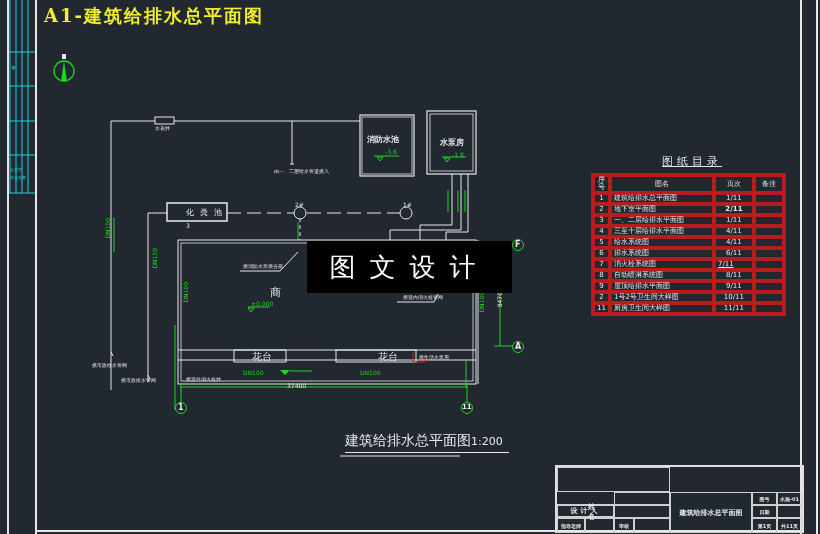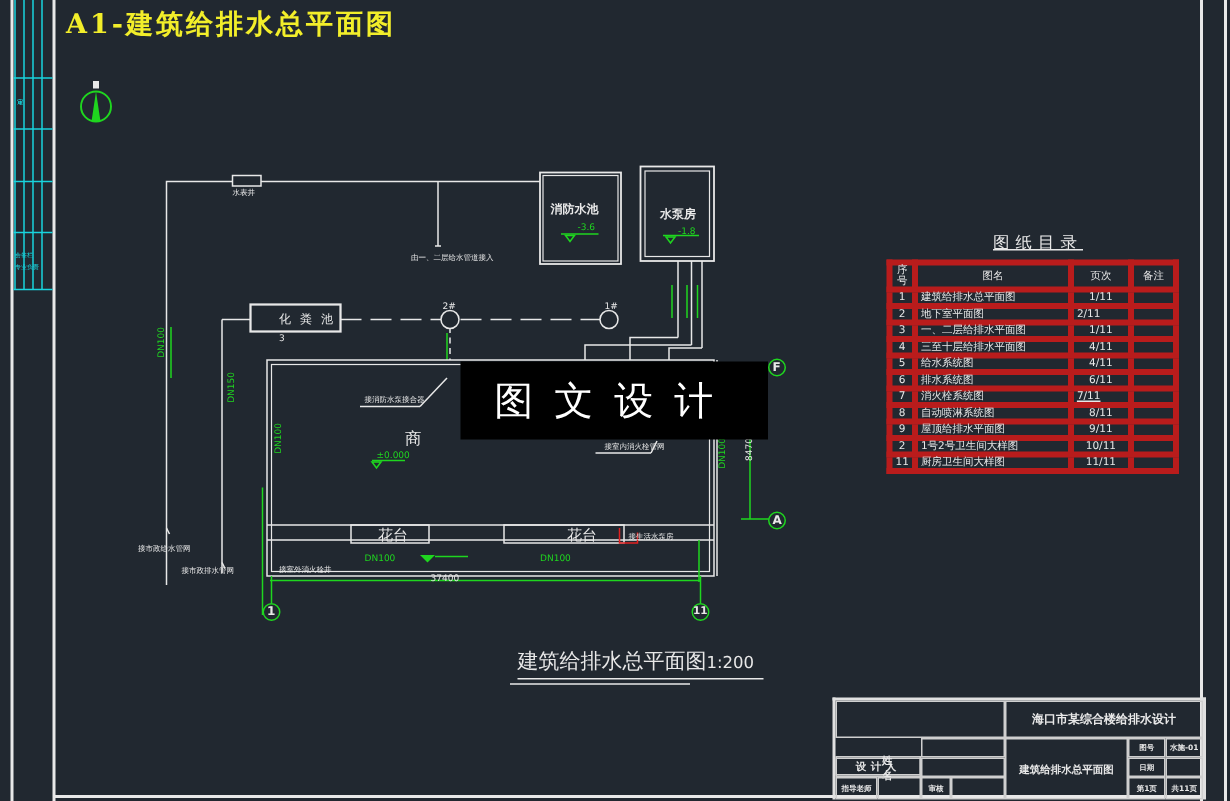--- a/index.html
+++ b/index.html
@@ -210,21 +210,21 @@
   <tbody id="idx-body">
       <tr>
         <td style="text-align: center;">1</td>
         <td>建筑给排水总平面图</td>
         <td style="text-align: center;">1/11</td>
         <td></td>
       </tr>
       <tr>
         <td style="text-align: center;">2</td>
         <td>地下室平面图</td>
-        <td style="">2/11</td>
+        <td style="text-align: center; font-weight: bold;">2/11</td>
         <td></td>
       </tr>
       <tr>
         <td style="text-align: center;">3</td>
         <td>一、二层给排水平面图</td>
         <td style="text-align: center;">1/11</td>
         <td></td>
       </tr>
       <tr>
         <td style="text-align: center;">4</td>
@@ -272,21 +272,20 @@
         <td style="text-align: center;">11</td>
         <td>厨房卫生间大样图</td>
         <td style="text-align: center;">11/11</td>
         <td></td>
       </tr>
     </tbody>
 </table>
 
 <div class="tb">
   <div class="tbc" style="left:0;top:0;width:113px;height:25px;"></div>
-  <div class="tbc" style="left:113px;top:0;width:132px;height:25px;font-size:8px;">海口市某综合楼给排水设计</div>
   <div class="tbc" style="left:0;top:37px;width:57px;height:13px;letter-spacing:3px;">设计人</div>
   <div class="tbc" style="left:57px;top:25px;width:56px;height:13px;"></div>
   <div class="tbc" style="left:0;top:38px;width:57px;height:13px;letter-spacing:6px;padding-left:30px;">姓名</div>
   <div class="tbc" style="left:57px;top:38px;width:56px;height:13px;"></div>
   <div class="tbc" style="left:0;top:51px;width:28px;height:15px;font-size:5px;">指导老师</div>
   <div class="tbc" style="left:28px;top:51px;width:29px;height:15px;"></div>
   <div class="tbc" style="left:57px;top:51px;width:20px;height:15px;font-size:5px;">审核</div>
   <div class="tbc" style="left:77px;top:51px;width:36px;height:15px;"></div>
   <div class="tbc" style="left:113px;top:25px;width:82px;height:41px;font-size:7px;">建筑给排水总平面图</div>
   <div class="tbc" style="left:195px;top:25px;width:25px;height:13px;font-size:5px;">图号</div>

